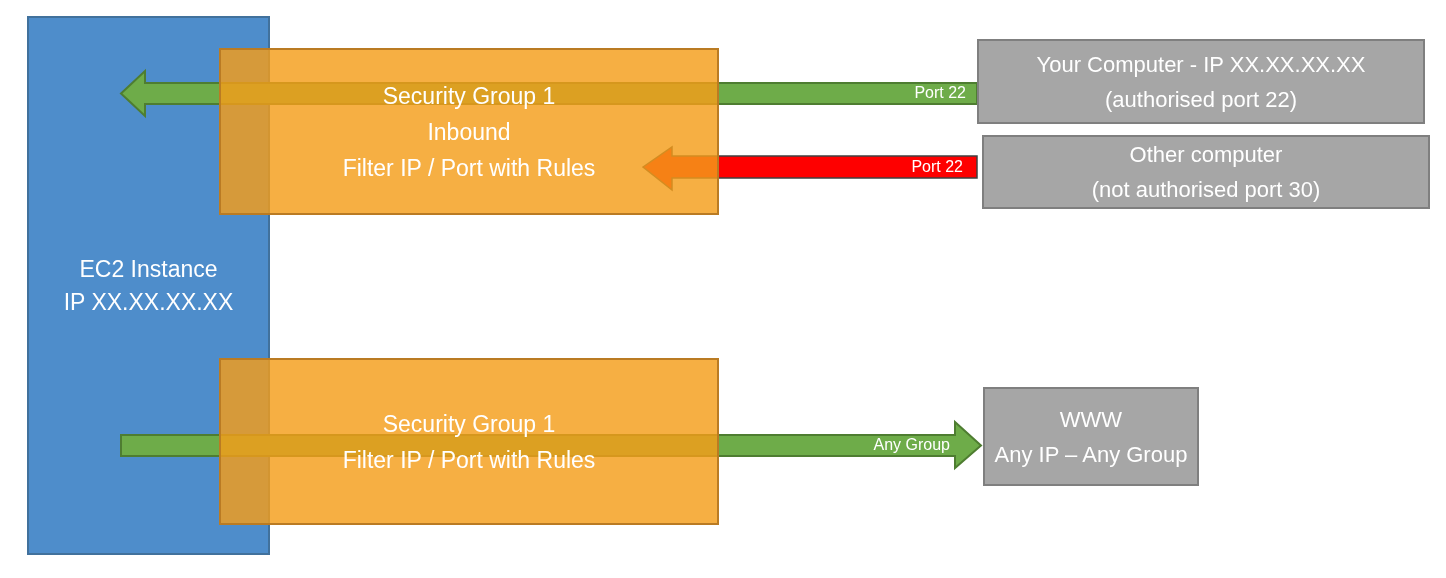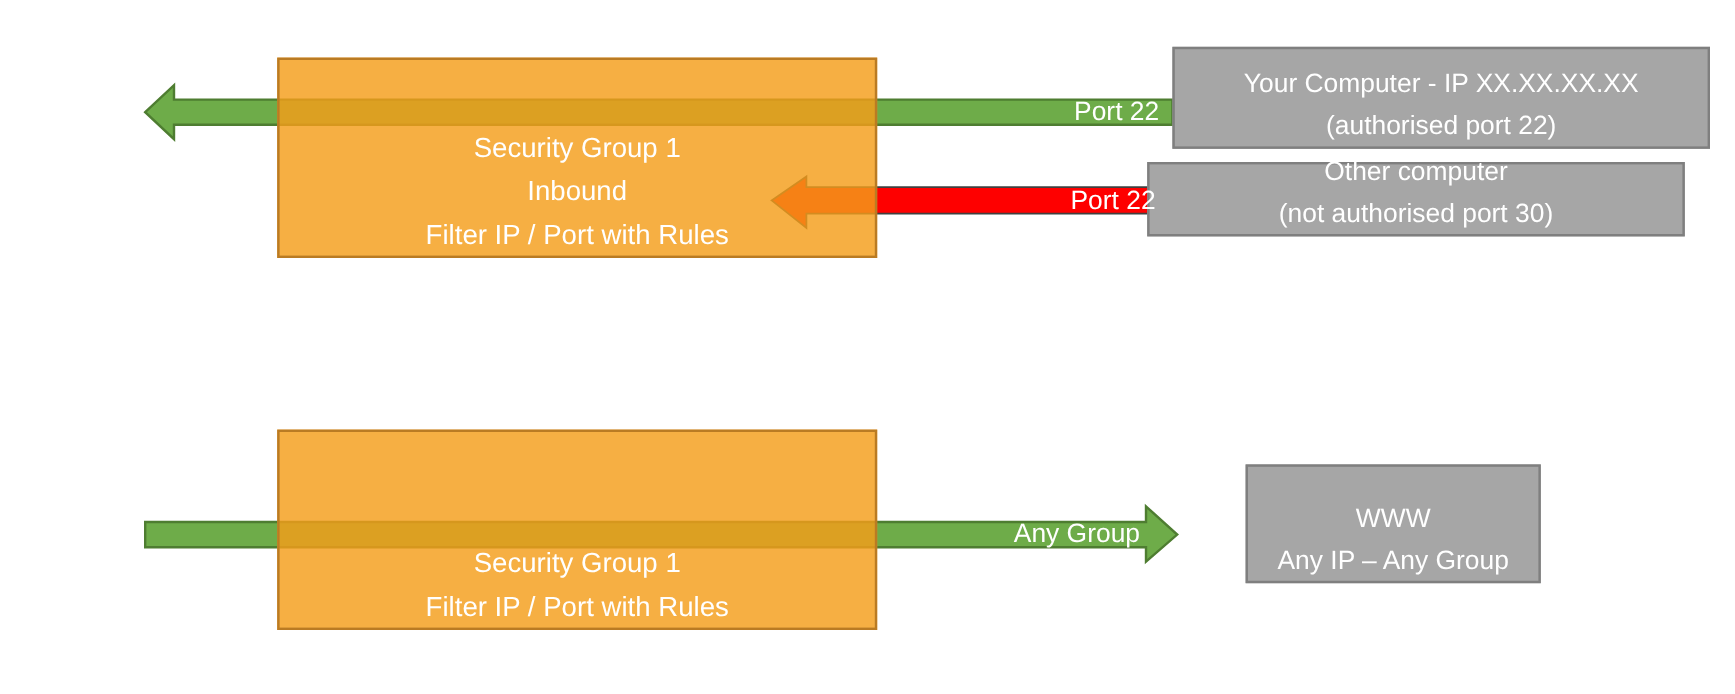--- a/index.html
+++ b/index.html
@@ -11,77 +11,81 @@
     overflow: hidden;
     font-family: "Liberation Sans", sans-serif;
     color: #ffffff;
   }
   .box {
     position: absolute;
     box-sizing: border-box;
     display: flex;
     flex-direction: column;
     align-items: center;
-    justify-content: flex-end;
+    justify-content: center;
     text-align: center;
   }
   .box .line { width: 100%; }
 
   .blue-box {
     left: 27px; top: 16px; width: 243px; height: 539px;
     background: var(--instance_blue);
     border: 2px solid var(--instance_blue_border);
     z-index: 1;
     font-size: 23px; line-height: 33px;
   }
   .orange-box {
     background: var(--security_group_orange);
     border: 2px solid var(--security_group_orange_border);
     z-index: 3;
-    font-size: 23px; line-height: 36px; margin-left: 12px;
+    font-size: 23px; line-height: 36px;
   }
   .orange-box.inbound  { left: 219px; top: 48px;  width: 500px; height: 167px; }
   .orange-box.outbound { left: 219px; top: 358px; width: 500px; height: 167px; }
 
   .gray-box {
     background: var(--endpoint_gray);
     border: 2px solid var(--endpoint_gray_border);
     z-index: 4;
     font-size: 22px; line-height: 35px;
   }
   .gray-box.your-computer  { left: 977px; top: 39px;  width: 448px; height: 85px; }
-  .gray-box.other-computer { left: 956px; top: 135px; width: 448px; height: 62px; }
-  .gray-box.www            { left: 1038px; top: 387px; width: 246px; height: 99px; }
+  .gray-box.other-computer { left: 982px; top: 135px; width: 448px; height: 74px; }
+  .gray-box.www            { left: 983px; top: 387px; width: 216px; height: 99px; }
 
   svg.arrows {
     position: absolute;
     left: 0; top: 0;
     z-index: 2;
   }
   .arrow-allowed { fill: var(--allowed_green); stroke: var(--allowed_green_border); stroke-width: 2; }
   .arrow-blocked { fill: var(--blocked_red);   stroke: var(--blocked_red_border);   stroke-width: 1.5; }
 
   .arrow-label {
     position: absolute;
     z-index: 5;
-    font-size: 22px;
+    font-size: 16px;
     line-height: 22px;
     color: var(--text_white);
     white-space: nowrap;
     text-align: right;
   }
   .label-inbound-allowed { right: 480px; top: 82px;  }
   .label-inbound-blocked { right: 483px; top: 156px; }
   .label-outbound-allowed{ right: 496px; top: 434px; }
 </style>
 </head>
 <body>
 
 <div class="canvas">
 
+  <div class="box blue-box">
+    <div class="line">EC2 Instance</div>
+    <div class="line">IP XX.XX.XX.XX</div>
+  </div>
 
   <svg class="arrows" width="1446" height="578" viewBox="0 0 1446 578">
     <polygon class="arrow-allowed" points="121,93.5 145,71 145,83 977,83 977,104 145,104 145,116"></polygon>
     <polygon class="arrow-blocked" points="643,167 672,147 672,156 977,156 977,178 672,178 672,190"></polygon>
     <polygon class="arrow-allowed" points="121,435 955,435 955,422 981,445.5 955,468 955,456 121,456"></polygon>
   </svg>
 
   <div class="box orange-box inbound">
     <div class="line">Security Group 1</div>
     <div class="line">Inbound</div>

